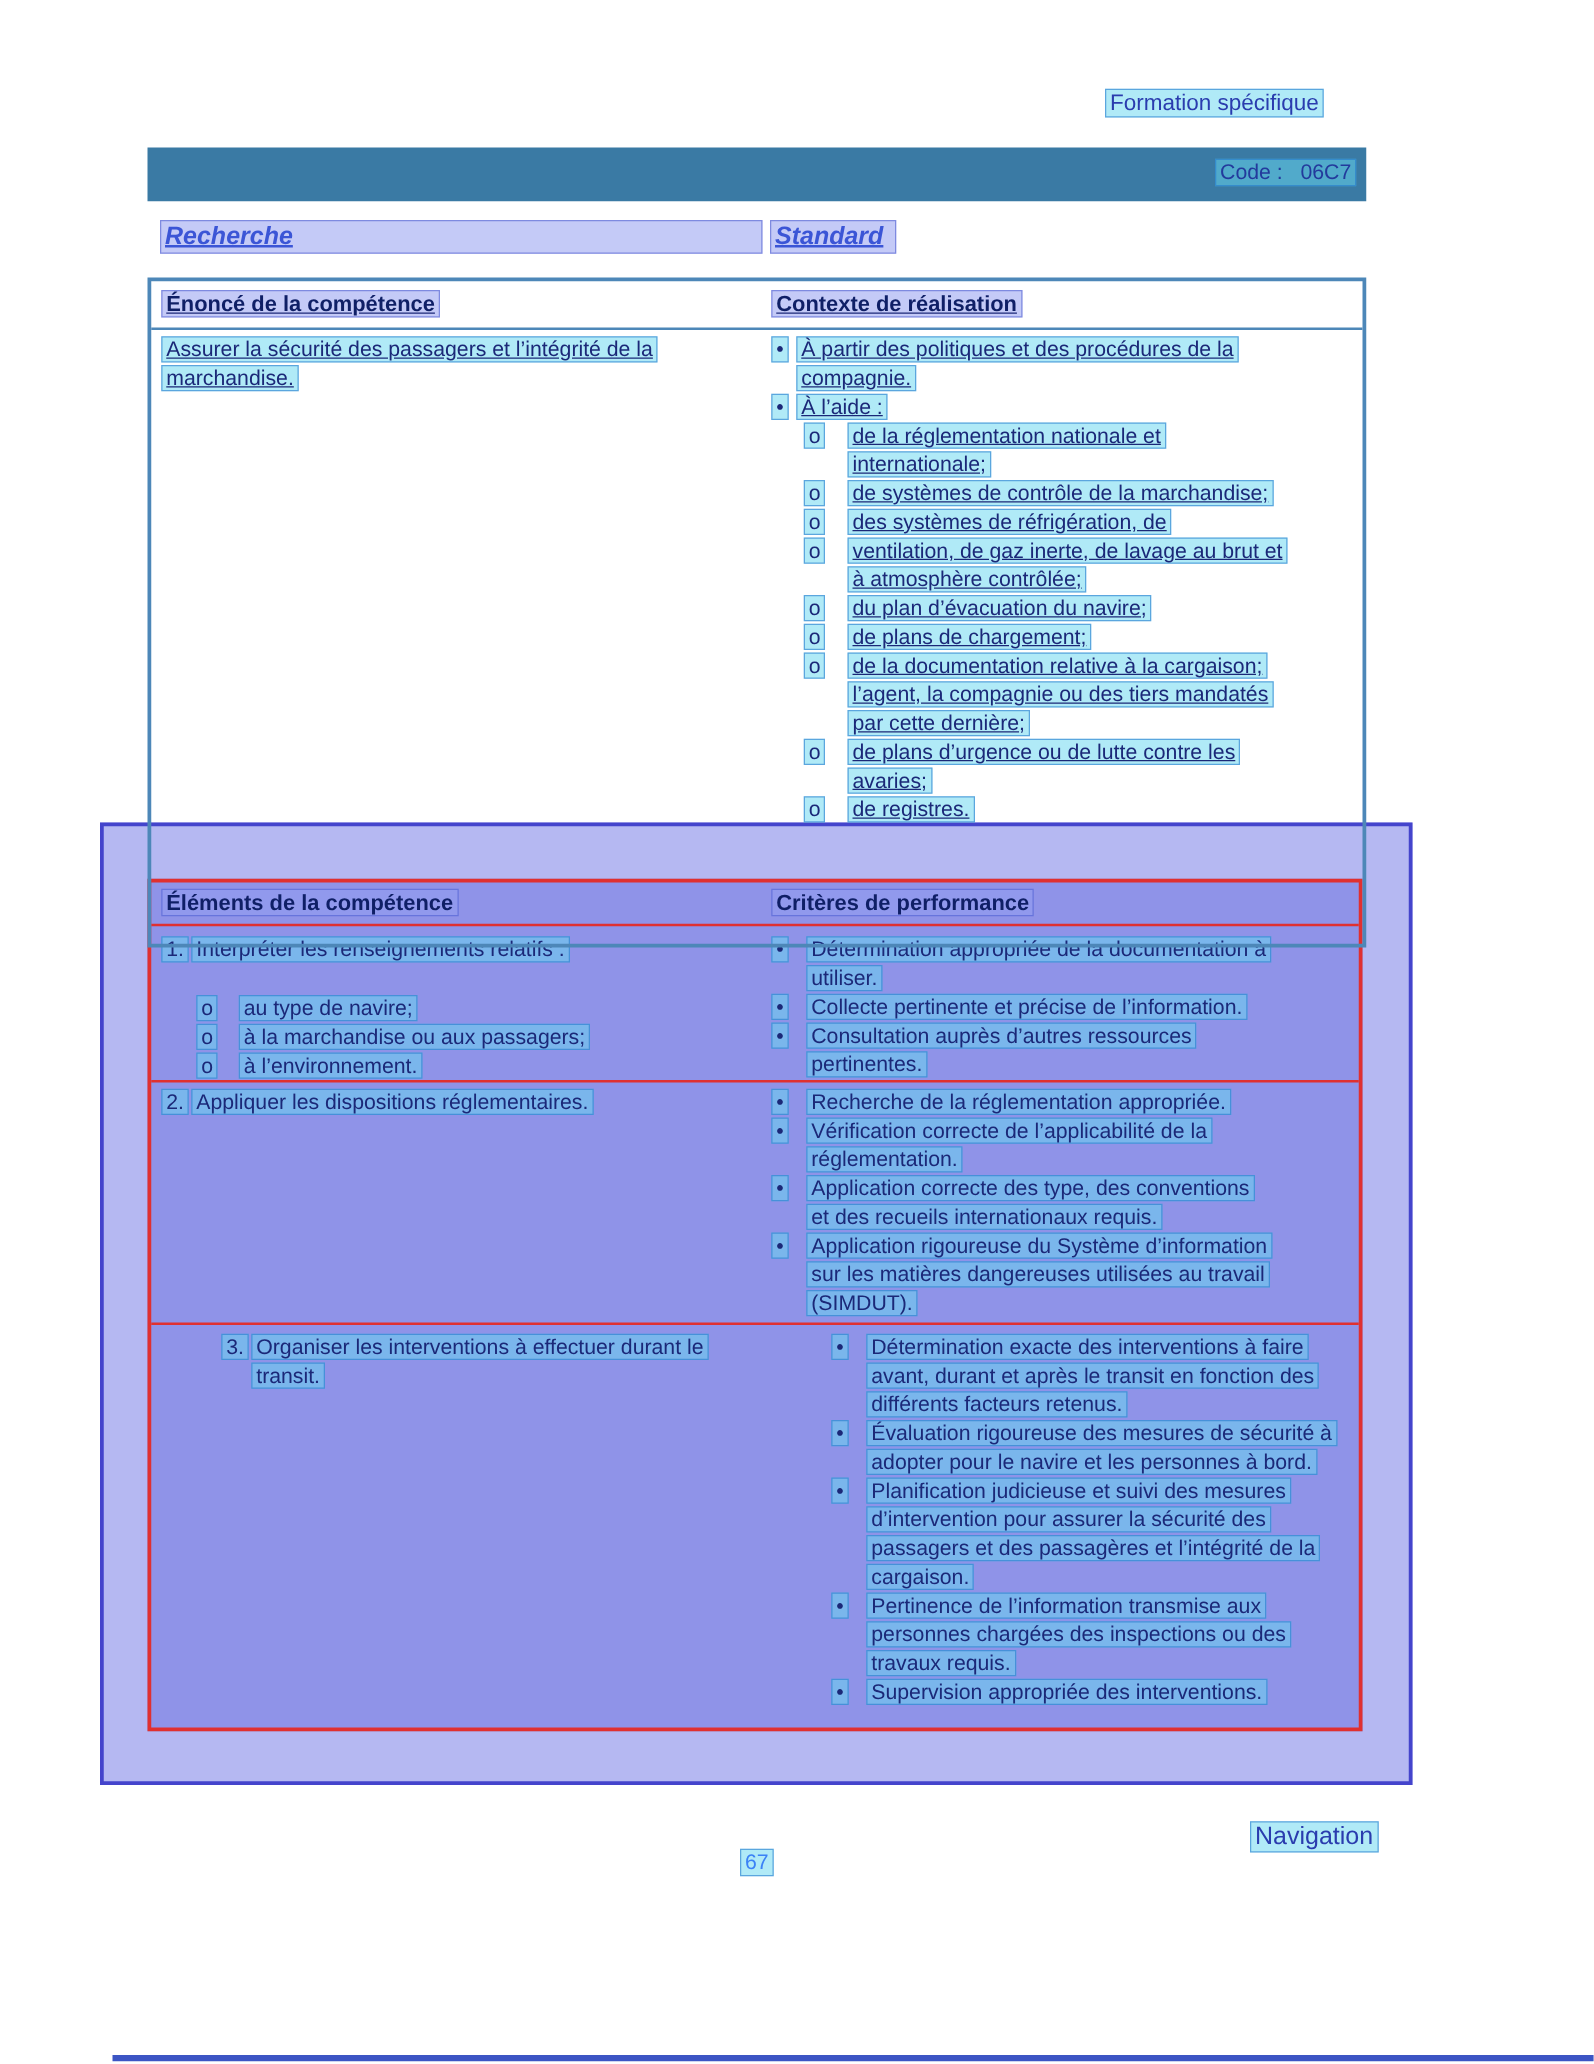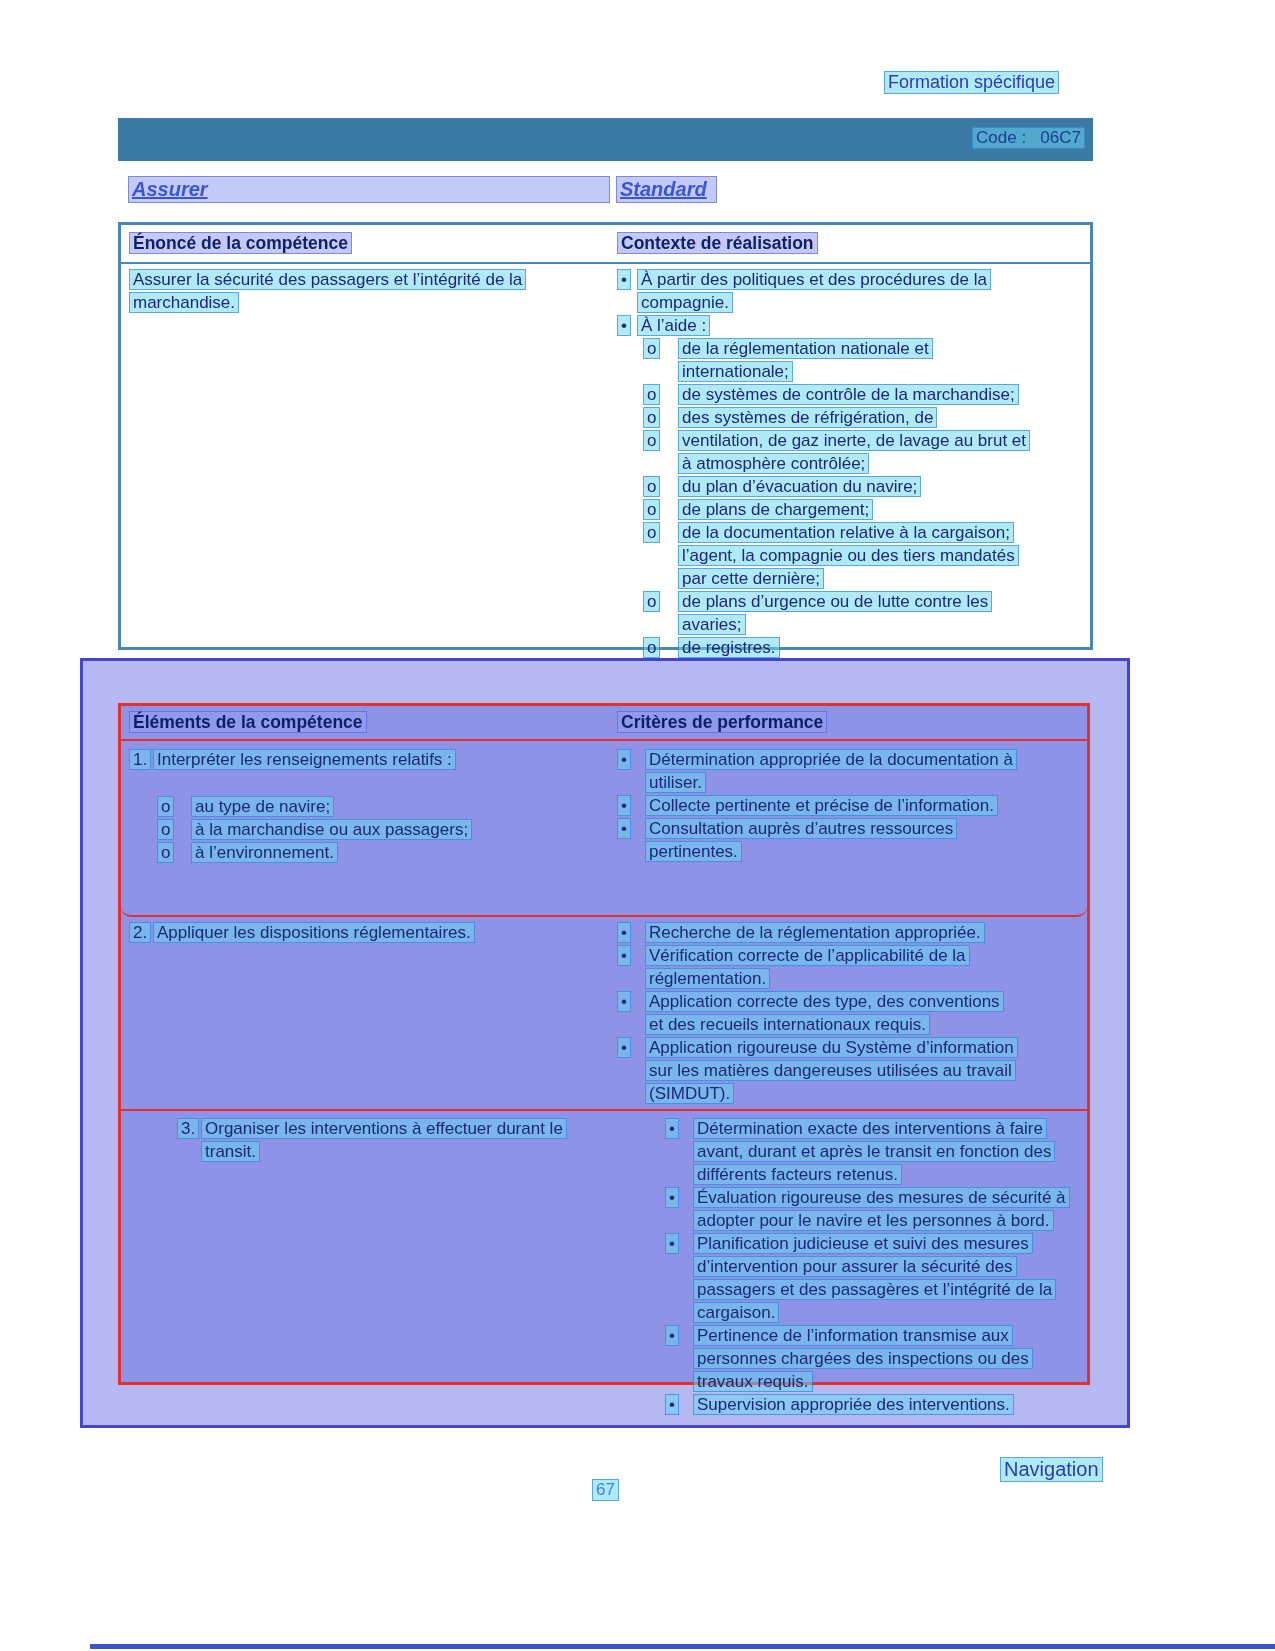--- a/index.html
+++ b/index.html
@@ -33,35 +33,35 @@
   .cell { flex:none; padding-left:8px; }
   .cell.left { width:488px; }
   .cell.right { flex:1; }
   .th { font-size:17.5px; font-weight:bold; color:#0f1f66; }
   .line { height:23px; line-height:20px; white-space:nowrap; font-size:17px; }
   .mkwrap { display:inline-block; }
   .mk:empty { display:none; }
   .tx:empty { display:none; }
   .line.gap { height:24px; }
   
-  .table1 { position:absolute; left:118px; top:222px; width:975px; height:428px;
-            border:3px solid var(--table1-border,#4d87b8); background:transparent; z-index:3; }
+  .table1 { position:absolute; left:118px; top:222px; width:975px; height:536px;
+            border:3px solid var(--table1-border,#4d87b8); background:transparent; z-index:3;text-decoration:underline; }
   .thead1 { display:flex; height:39px; border-bottom:2px solid var(--table1-border,#4d87b8); padding-top:8px; }
   .tbody1 { display:flex; padding-top:6px; }
   .t1 .right .lvl0 .mkwrap { width:20px; }
   .t1 .right .lvl1 { margin-left:26px; }
   .t1 .right .lvl1 .mkwrap { width:35px; }
   
   .purple-box { position:absolute; left:80px; top:658px; width:1050px; height:770px;
                 background:var(--panel-fill,#b5b8f2); border:3px solid var(--panel-border,#4444cc); z-index:2; }
   .table2 { position:absolute; left:35px; top:42px; width:972px; height:682px;
             background:var(--table2-fill,#8f93e8); border:3px solid var(--table2-border,#e03030); }
   .thead2 { display:flex; height:35px; border-bottom:2px solid var(--table2-border,#e03030); padding-top:6px; }
   .trow { display:flex; border-bottom:2px solid var(--table2-border,#e03030); }
-  .row1 { height:176px; padding-top:9px;border-radius:10px; }
+  .row1 { height:125px; padding-top:9px; }
   .row2 { height:194px; padding-top:6px; }
   .row3 { height:307px; padding-top:8px; border-bottom:none;margin-left:48px; }
   .t2 .left .lvl0 .mkwrap { width:24px; }
   .t2 .left .lvl1 { margin-left:28px; }
   .t2 .left .lvl1 .mkwrap { width:34px; }
   .t2 .right .lvl0 .mkwrap { width:28px; }
   
   .nav { position:absolute; left:1000px; top:1457px; font-size:20px; color:#2a3cae; z-index:1; }
   .pageno { position:absolute; left:592px; top:1479px; font-size:17px; color:#3b82f6; z-index:1; }
   .bottom-line { position:absolute; left:90px; top:1644px; width:1185px; height:5px;
@@ -72,21 +72,21 @@
 
 <div class="page">
 
   <span class="top-note hl">Formation spécifique</span>
 
   <div class="teal-bar">
     <span class="code hl">Code :   06C7</span>
   </div>
 
   <div class="strip strip-obj hl2">
-    <span class="h-italic">Assurer</span>
+    <span class="h-italic">Recherche</span>
   </div>
   <div class="strip strip-std hl2">
     <span class="h-italic">Standard</span>
   </div>
 
   <div class="purple-box">
     <div class="table2 t2">
       <div class="thead2">
         <div class="cell left">
           <span class="th hl2">Éléments de la compétence</span>

